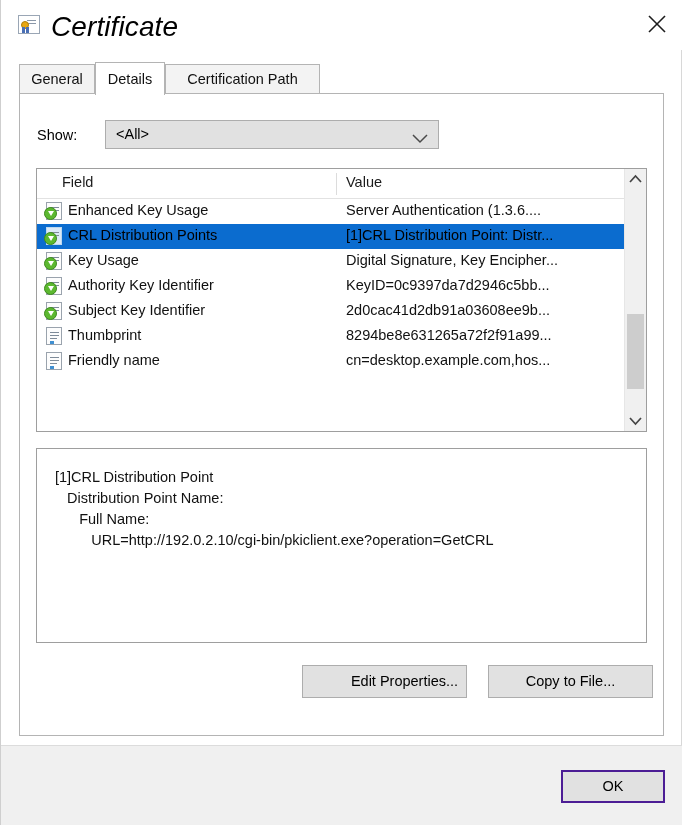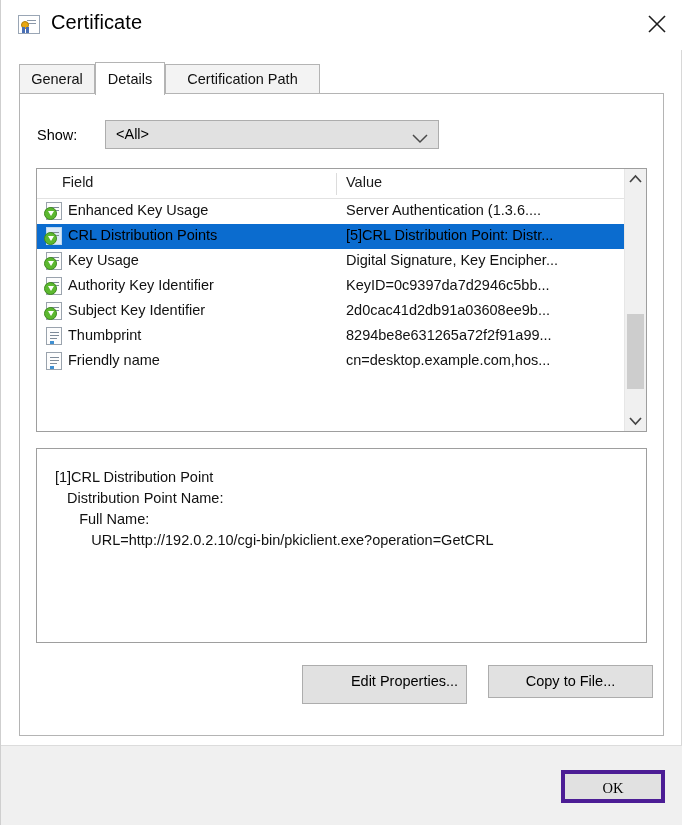--- a/index.html
+++ b/index.html
@@ -79,24 +79,25 @@
     height: 6px;
     background: #4a6fb5;
   }
   .title-icon .ribbon-l { left: 4px; }
   .title-icon .ribbon-r { left: 8px; }
 
   .title-text {
     position: absolute;
     left: 50px;
     top: 11px;
-    font-size: 20px;
+    font-size: 28px;
     color: #000000;
     letter-spacing: 0.1px;
     white-space: nowrap;
+    font-style: italic;
   }
   .close-btn {
     position: absolute;
     right: 0px;
     top: 0px;
     width: 52px;
     height: 46px;
     cursor: default;
   }
   .close-btn svg { position: absolute; left: 16px; top: 14px; }
@@ -366,21 +367,21 @@
     font-size: 14.5px;
     color: #000;
     text-align: center;
     cursor: default;
     font-family: "Liberation Sans", sans-serif;
   }
   .btn-edit {
     left: 301px;
     top: 665px;
     width: 165px;
-    height: 39px;
+    height: 33px;
     line-height: 31px;
     padding-left: 40px;
   }
   .btn-copy {
     left: 487px;
     top: 665px;
     width: 165px;
     height: 33px;
     line-height: 31px;
     text-align: center;
@@ -397,27 +398,27 @@
     border-top: 1px solid #dcdcdc;
   }
   .btn-ok {
     position: absolute;
     left: 560px;
     top: 24px;
     width: 104px;
     height: 33px;
     line-height: 29px;
     background: #e1e1e1;
-    border: 4px solid #4c1d95;
+    border: 2px solid #4c1d95;
     box-sizing: border-box;
     font-size: 14.5px;
     text-align: center;
     color: #000;
     cursor: default;
-    font-family: Liberation Serif, serif;
+    font-family: Liberation Sans, sans-serif;
   }
 </style>
 </head>
 <body>
 
 <div class="window">
 
   <div class="titlebar">
     <div class="title-icon">
       <div class="doc"></div>
@@ -480,21 +481,21 @@
         <span class="row-icon">
           <span class="icon-doc">
               <span class="ln ln1"></span>
               <span class="ln ln2"></span>
               <span class="ln ln3"></span>
               <span class="blue"></span>
             </span>
           <span class="icon-arrow"></span>
         </span>
         <span class="row-field">CRL Distribution Points</span>
-        <span class="row-value">[5]CRL Distribution Point: Distr...</span>
+        <span class="row-value">[1]CRL Distribution Point: Distr...</span>
       </div>
 
       <div class="row">
         <span class="row-icon">
           <span class="icon-doc">
               <span class="ln ln1"></span>
               <span class="ln ln2"></span>
               <span class="ln ln3"></span>
               <span class="blue"></span>
             </span>

